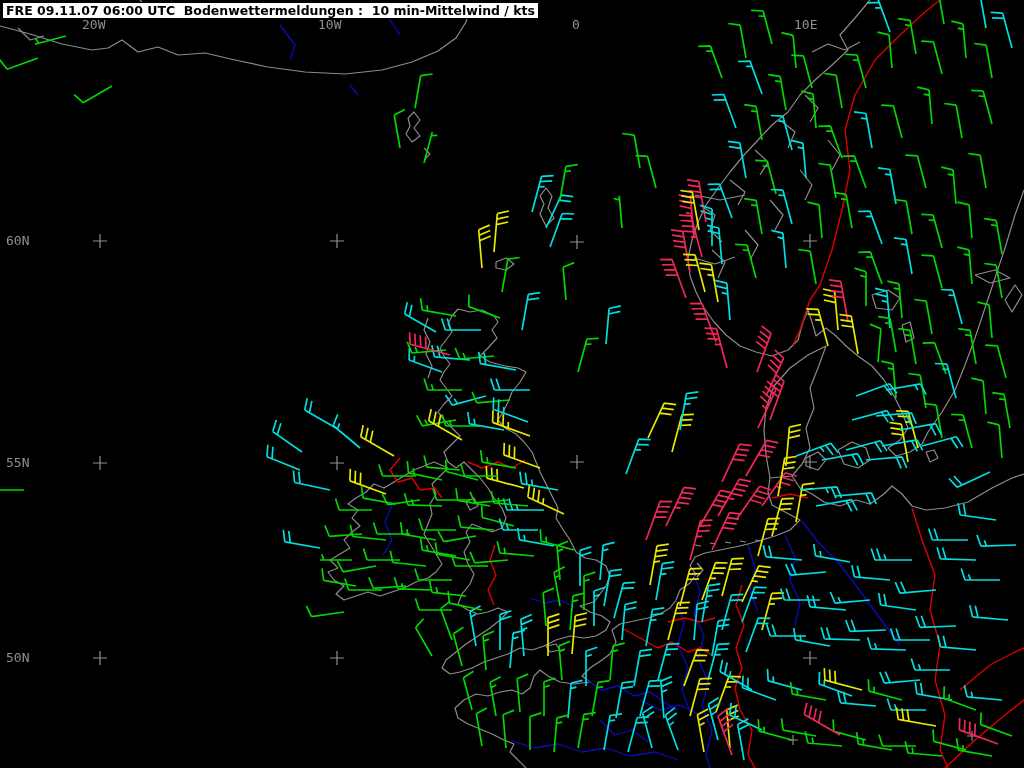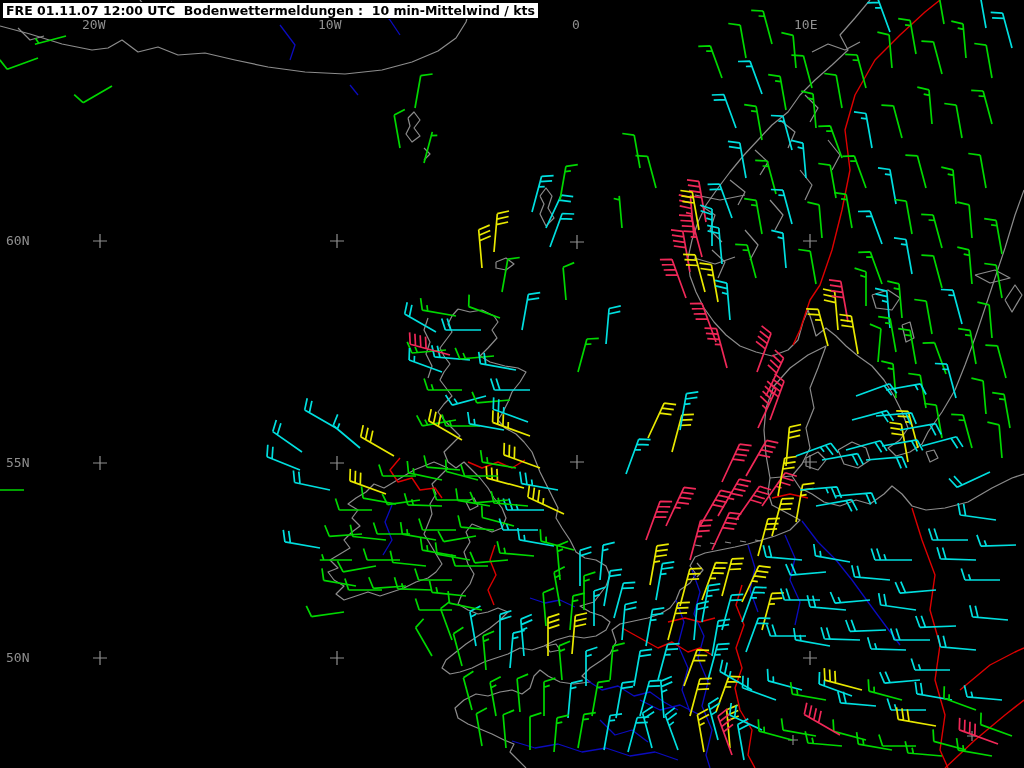--- a/index.html
+++ b/index.html
@@ -458,14 +458,14 @@
         <path d="M1012.0 736.0 L980.7 724.6 M980.7 724.6 L981.1 712.6" fill="none" stroke="#00d800" stroke-width="1.7"></path>
         <path d="M862.0 690.0 L824.9 680.1 M824.9 680.1 L824.3 668.1 M830.2 681.5 L829.6 669.5 M835.5 682.9 L834.9 670.9" fill="none" stroke="#e8e800" stroke-width="1.7"></path>
         <path d="M936.0 726.0 L898.2 719.3 M898.2 719.3 L896.5 707.4 M903.6 720.3 L901.9 708.4 M909.0 721.2 L907.3 709.4" fill="none" stroke="#e8e800" stroke-width="1.7"></path>
         <path d="M998.0 744.0 L959.3 729.9 M959.3 729.9 L959.7 717.9 M964.5 731.8 L964.9 719.8 M969.6 733.7 L970.0 721.7 M974.8 735.6 L975.2 723.6" fill="none" stroke="#f02858" stroke-width="1.7"></path>
         <path d="M840.0 735.0 L804.3 714.4 M804.3 714.4 L806.8 702.7 M809.1 717.1 L811.6 705.4 M813.8 719.9 L816.3 708.2 M818.6 722.6 L821.1 710.9" fill="none" stroke="#f02858" stroke-width="1.7"></path>
         <path d="M732.0 755.0 L717.9 716.3 M717.9 716.3 L727.4 708.9 M719.8 721.5 L729.2 714.1 M721.7 726.6 L731.1 719.2 M723.6 731.8 L733.0 724.4" fill="none" stroke="#f02858" stroke-width="1.7"></path>
         <path d="M718.0 740.0 L708.4 704.3 M708.4 704.3 L718.5 697.7 M709.8 709.6 L719.9 703.0 M711.3 714.9 L716.3 711.6" fill="none" stroke="#00dfdf" stroke-width="1.7"></path>
         <path d="M744.0 760.0 L737.7 724.4 M737.7 724.4 L748.3 718.8 M738.7 729.8 L749.3 724.2" fill="none" stroke="#00dfdf" stroke-width="1.7"></path>
       </g>
     </svg>
-  <div class="title-bar">FRE 01.11.07 12:00 UTC  Bodenwettermeldungen :  10 min-Mittelwind / kts</div>
+  <div class="title-bar">FRE 09.11.07 06:00 UTC  Bodenwettermeldungen :  10 min-Mittelwind / kts</div>
 </div>
 
 </body></html>

